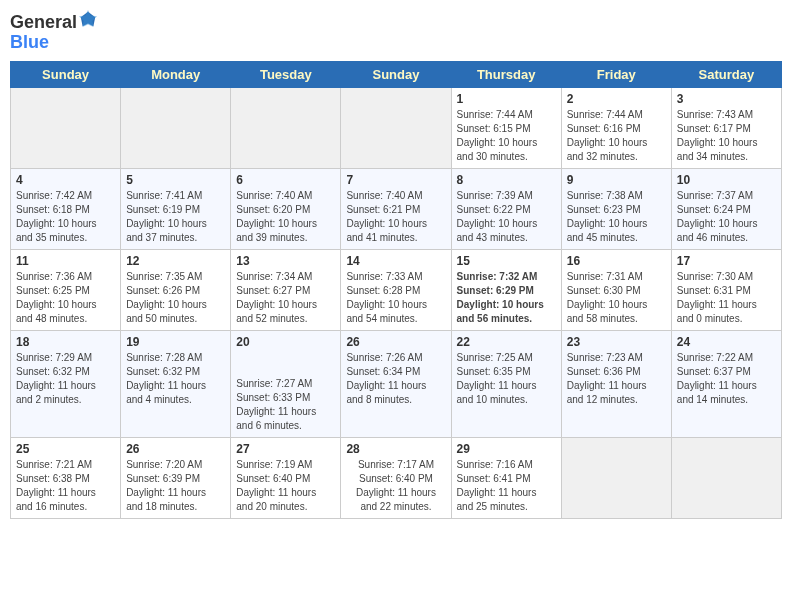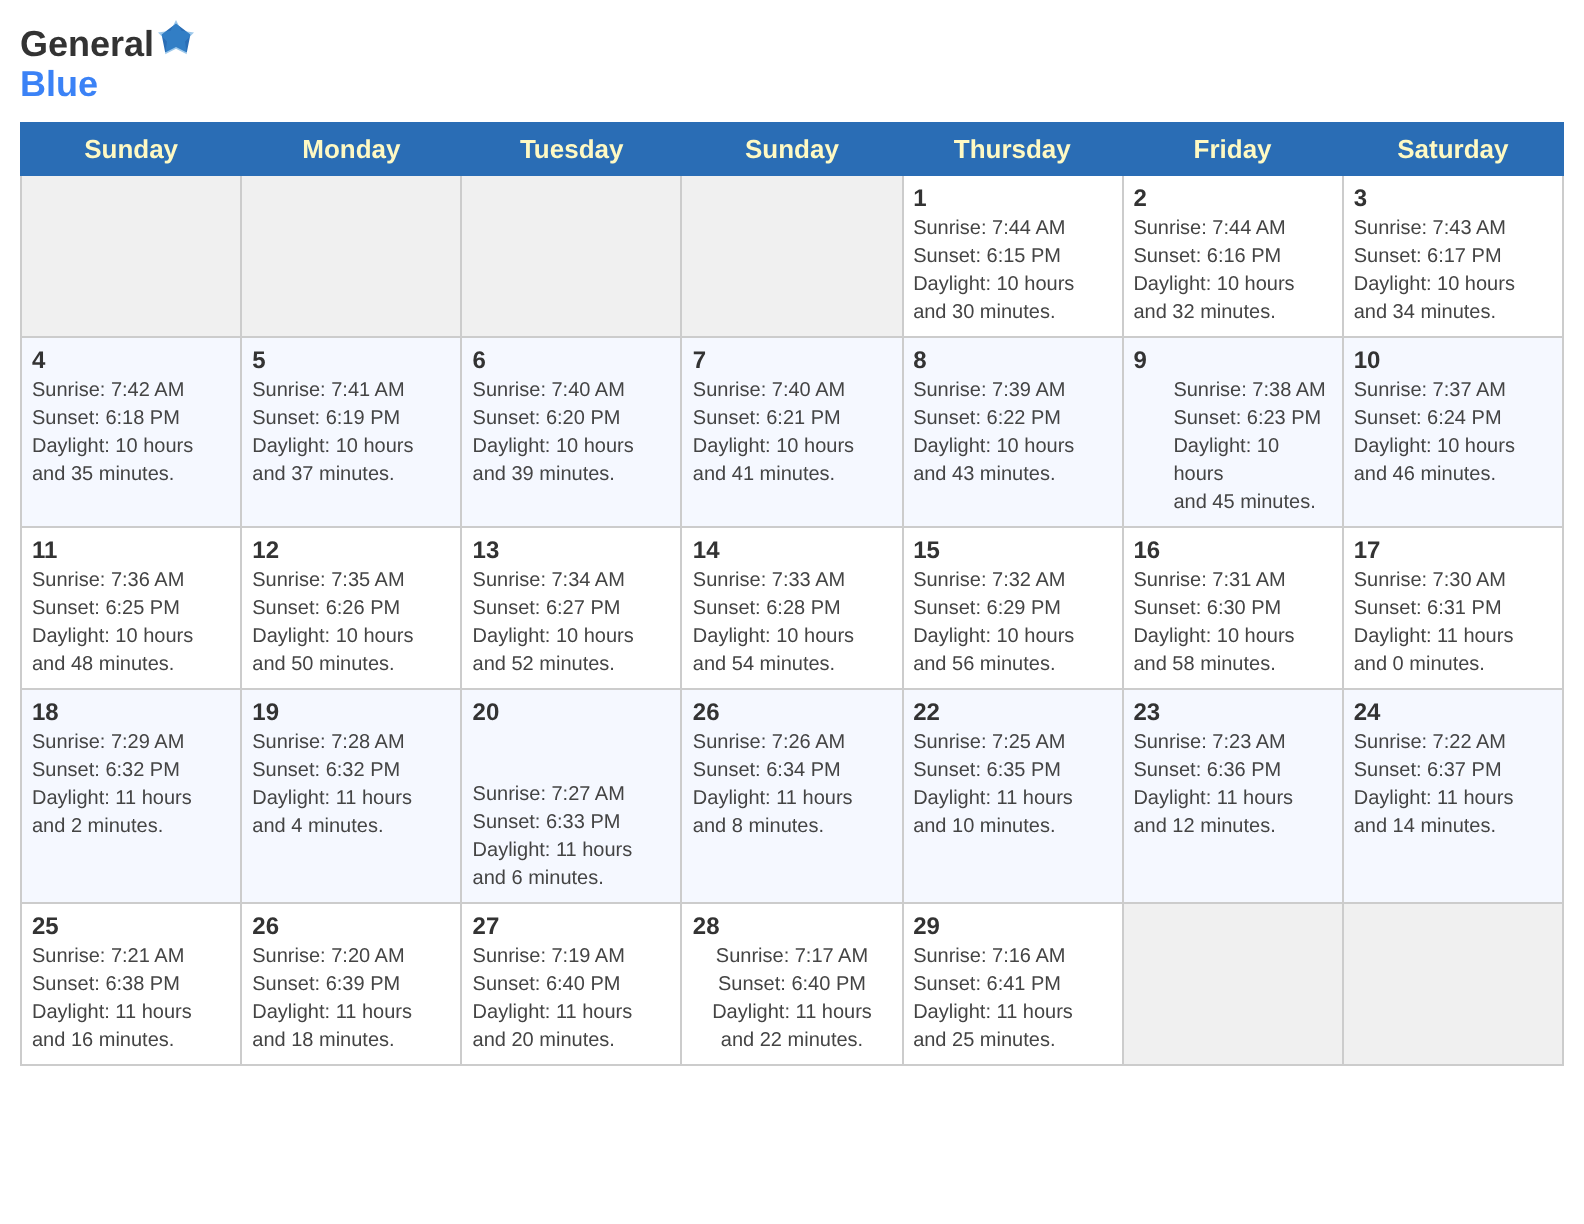--- a/index.html
+++ b/index.html
@@ -178,21 +178,21 @@
         </td>
         <td>
           <div class="day-number">8</div>
           <div class="day-info" style="white-space: pre-line;">Sunrise: 7:39 AM
 Sunset: 6:22 PM
 Daylight: 10 hours
 and 43 minutes.</div>
         </td>
         <td>
           <div class="day-number">9</div>
-          <div class="day-info" style="white-space: pre-line; margin-left: 20px;">Sunrise: 7:38 AM
+          <div class="day-info" style="white-space: pre-line;">Sunrise: 7:38 AM
 Sunset: 6:23 PM
 Daylight: 10 hours
 and 45 minutes.</div>
         </td>
         <td>
           <div class="day-number">10</div>
           <div class="day-info" style="white-space: pre-line;">Sunrise: 7:37 AM
 Sunset: 6:24 PM
 Daylight: 10 hours
 and 46 minutes.</div>
@@ -222,21 +222,21 @@
         </td>
         <td>
           <div class="day-number">14</div>
           <div class="day-info" style="white-space: pre-line;">Sunrise: 7:33 AM
 Sunset: 6:28 PM
 Daylight: 10 hours
 and 54 minutes.</div>
         </td>
         <td>
           <div class="day-number">15</div>
-          <div class="day-info" style="white-space: pre-line;">Sunrise: 7:32 AM
+          <div class="day-info" style="white-space: pre-line; font-weight: bold;">Sunrise: 7:32 AM
 Sunset: 6:29 PM
 Daylight: 10 hours
 and 56 minutes.</div>
         </td>
         <td>
           <div class="day-number">16</div>
           <div class="day-info" style="white-space: pre-line;">Sunrise: 7:31 AM
 Sunset: 6:30 PM
 Daylight: 10 hours
 and 58 minutes.</div>

